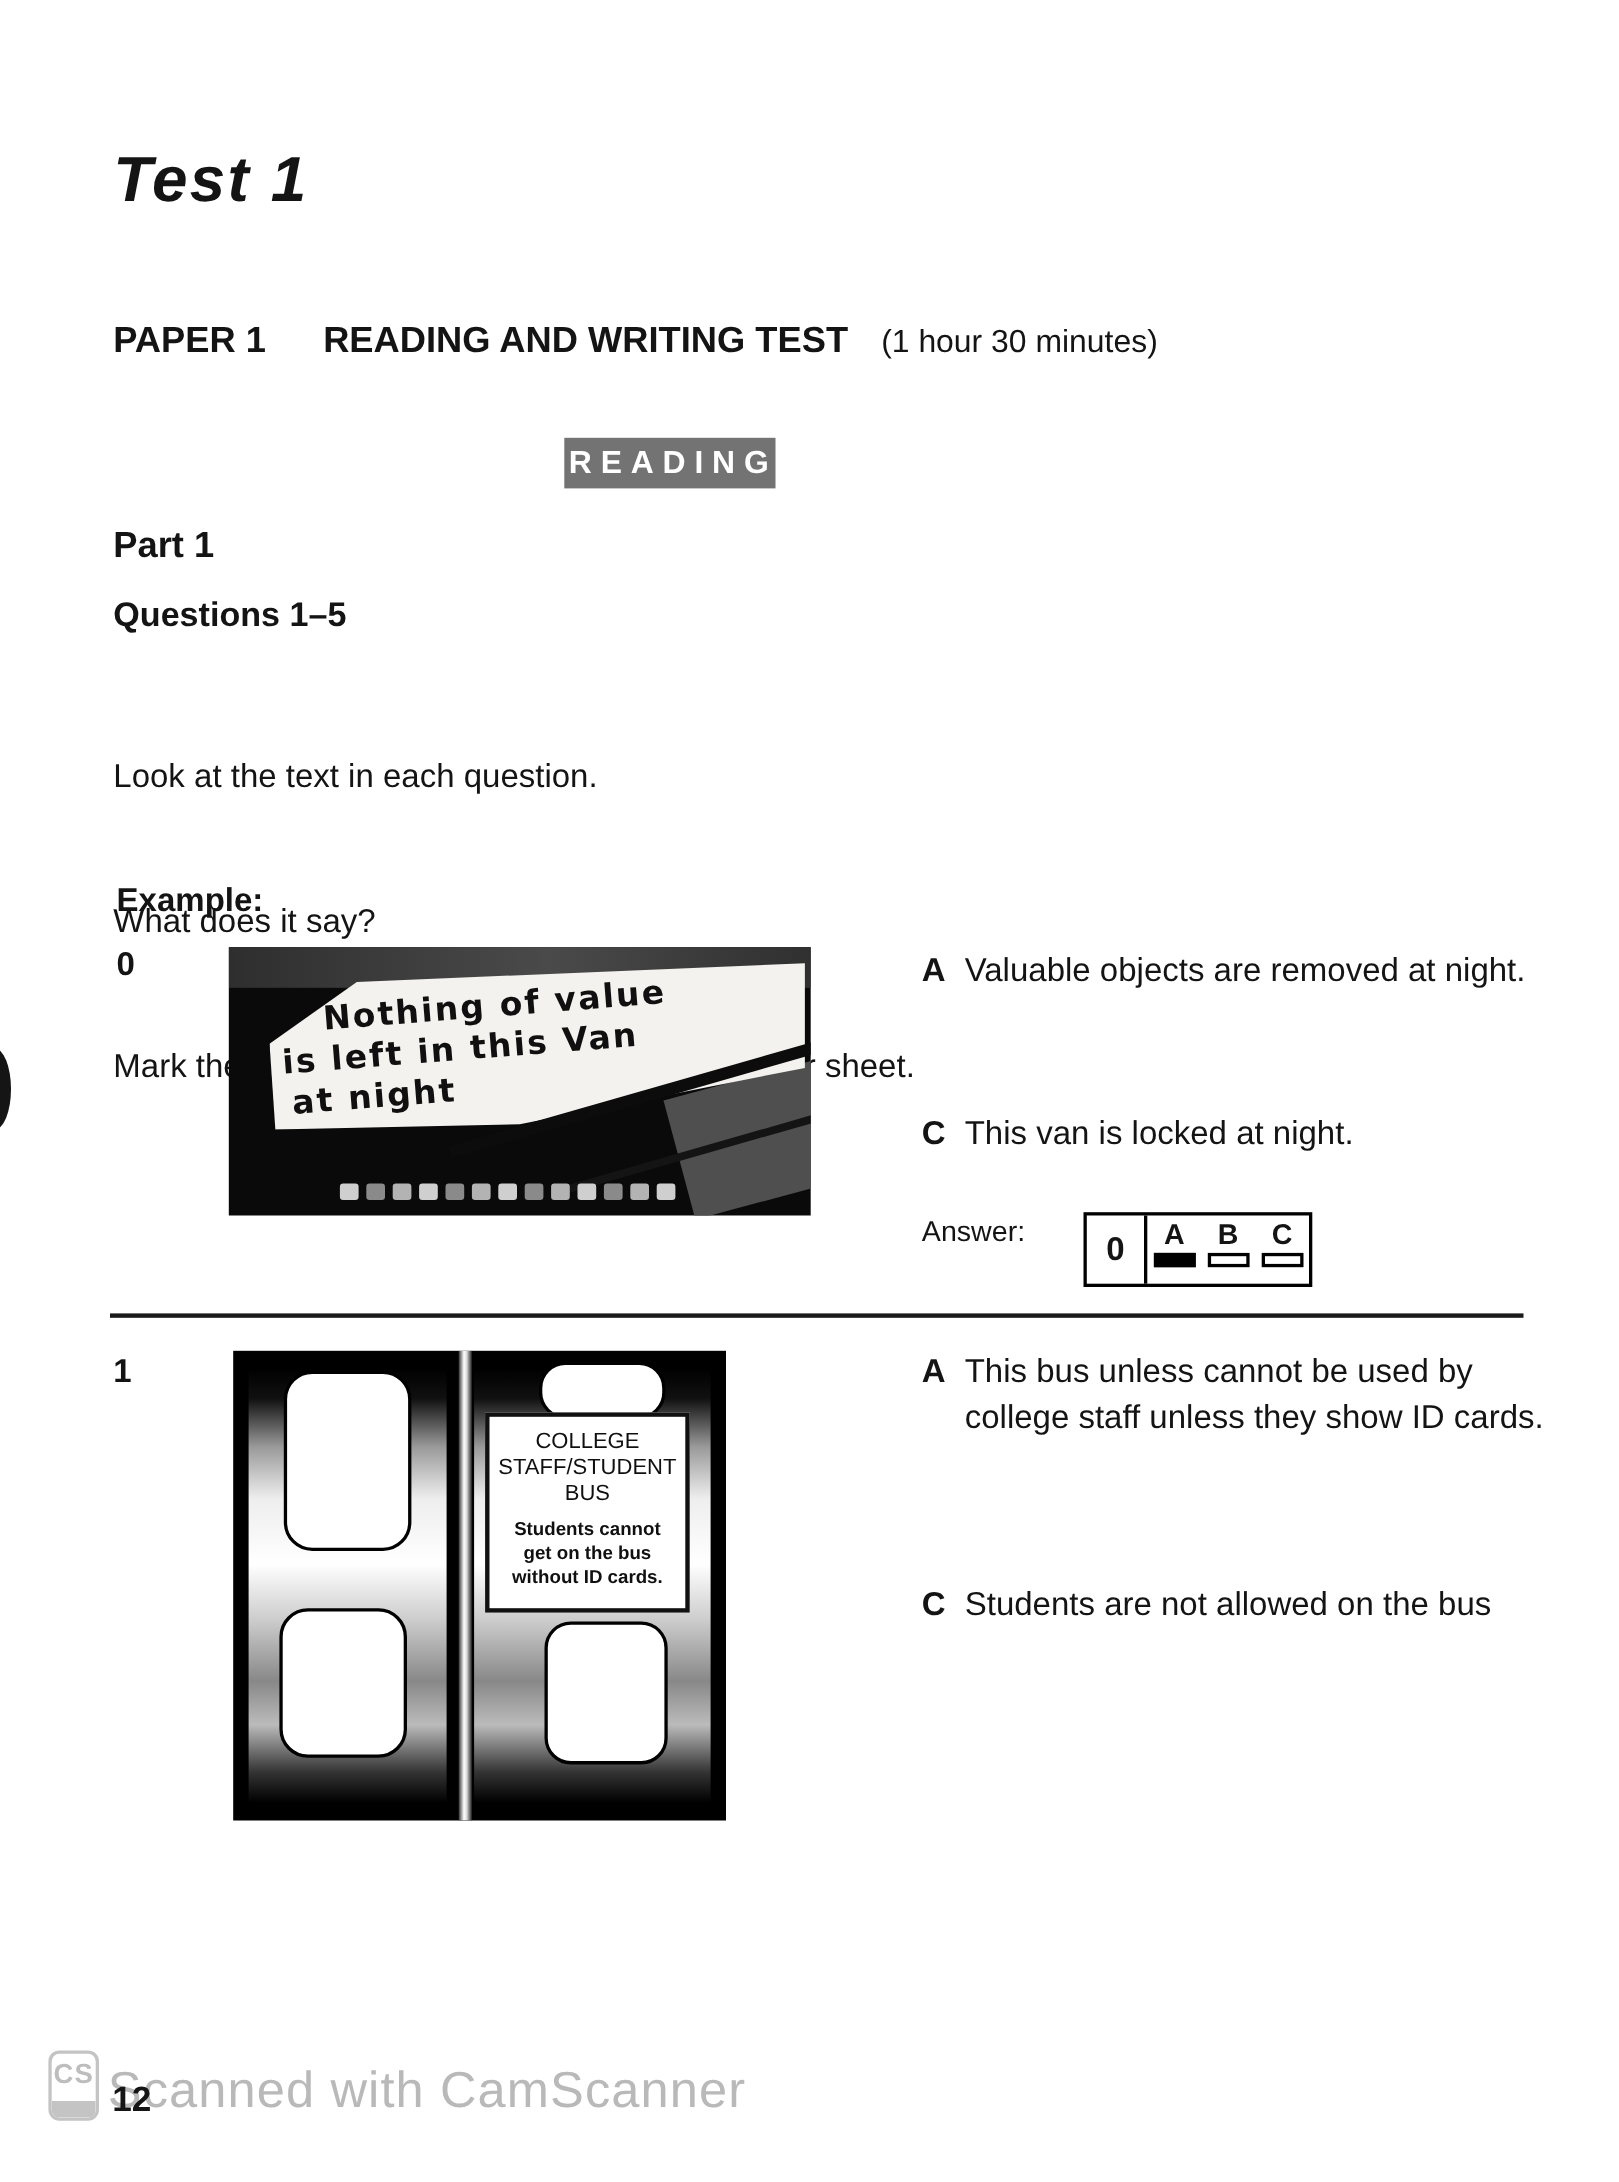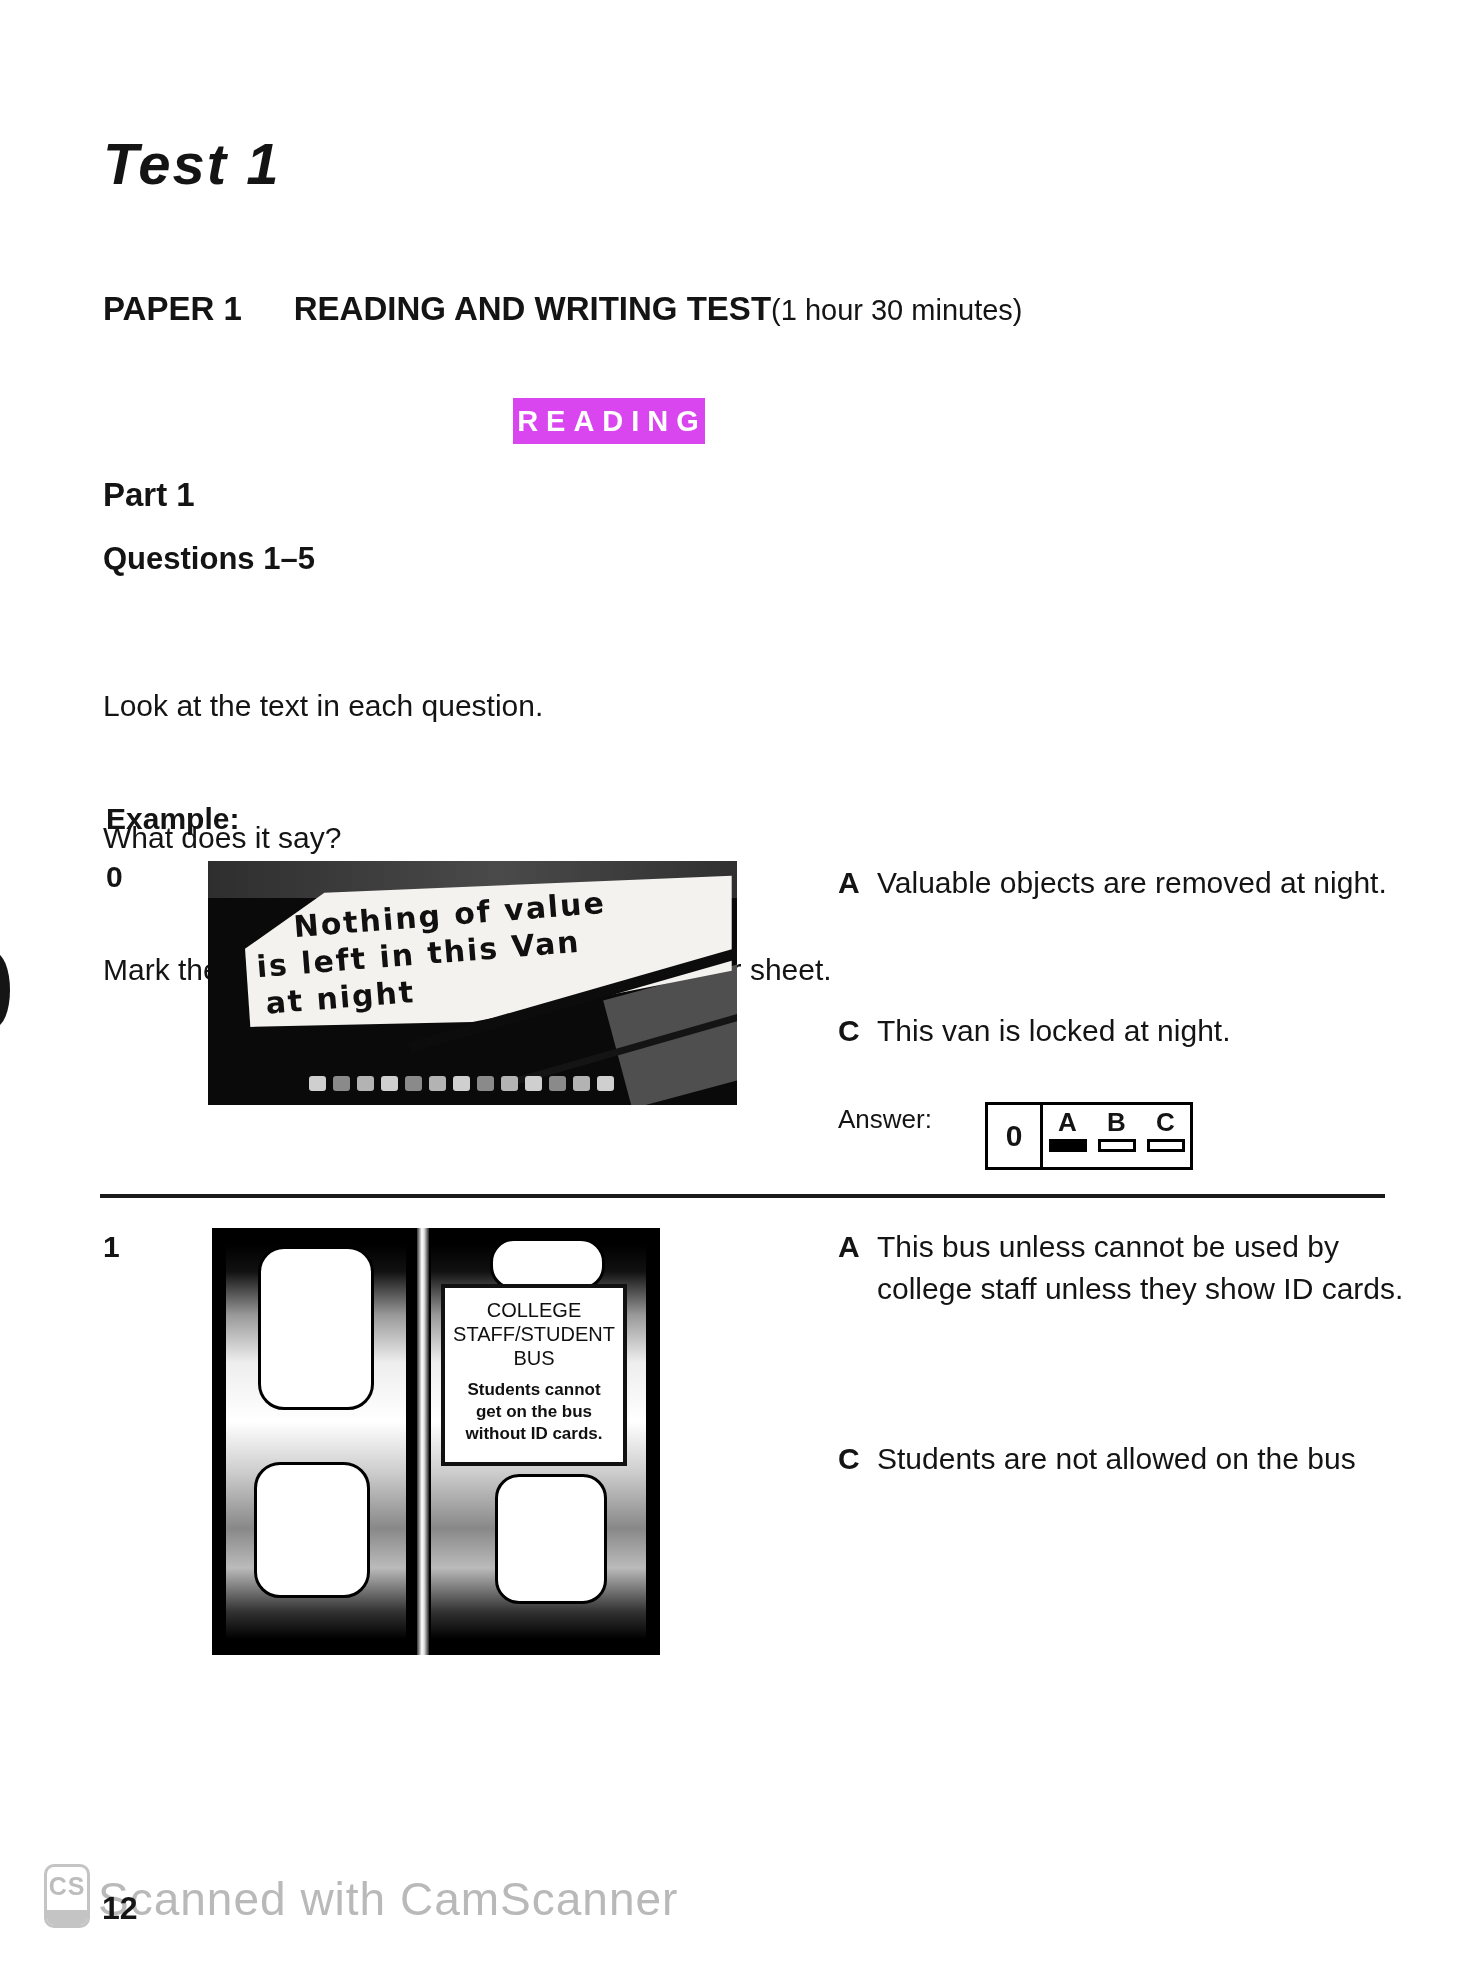--- a/index.html
+++ b/index.html
@@ -6,22 +6,22 @@
   #page{
     position:relative;width:1472px;height:1984px;background:#ffffff;
     font-family:"Liberation Sans",sans-serif;color:#141414;overflow:hidden;
   }
   .abs{position:absolute;}
   
   .test-title{left:103px;top:130px;font-size:58px;font-weight:bold;font-style:italic;letter-spacing:2px;}
   .paper-line{left:103px;top:290px;display:flex;align-items:baseline;white-space:pre;}
   .paper-label{font-size:33px;font-weight:bold;}
   .paper-title{font-size:33px;font-weight:bold;margin-left:52px;}
-  .paper-duration{font-size:29px;}
-  .reading-banner{left:513px;top:398px;width:186px;height:46px;background:#d946ef;color:#fff;
+  .paper-duration{font-size:29px;margin-left:30px;}
+  .reading-banner{left:513px;top:398px;width:186px;height:46px;background:#737373;color:#fff;
     display:flex;align-items:center;justify-content:center;font-size:29px;font-weight:bold;
     letter-spacing:8px;padding-left:6px;}
   .part-heading{left:103px;top:476px;font-size:33px;font-weight:bold;}
   .questions-heading{left:103px;top:541px;font-size:31px;font-weight:bold;}
   .instructions{left:103px;top:596px;font-size:30px;line-height:44px;white-space:pre-wrap;}
   .b{font-weight:bold;}
   .example-label{left:106px;top:802px;font-size:30px;font-weight:bold;}
   .q-number{font-size:30px;font-weight:bold;}
   
   .van-photo{left:208px;top:861px;width:529px;height:244px;background:#0a0a0a;overflow:hidden;}

